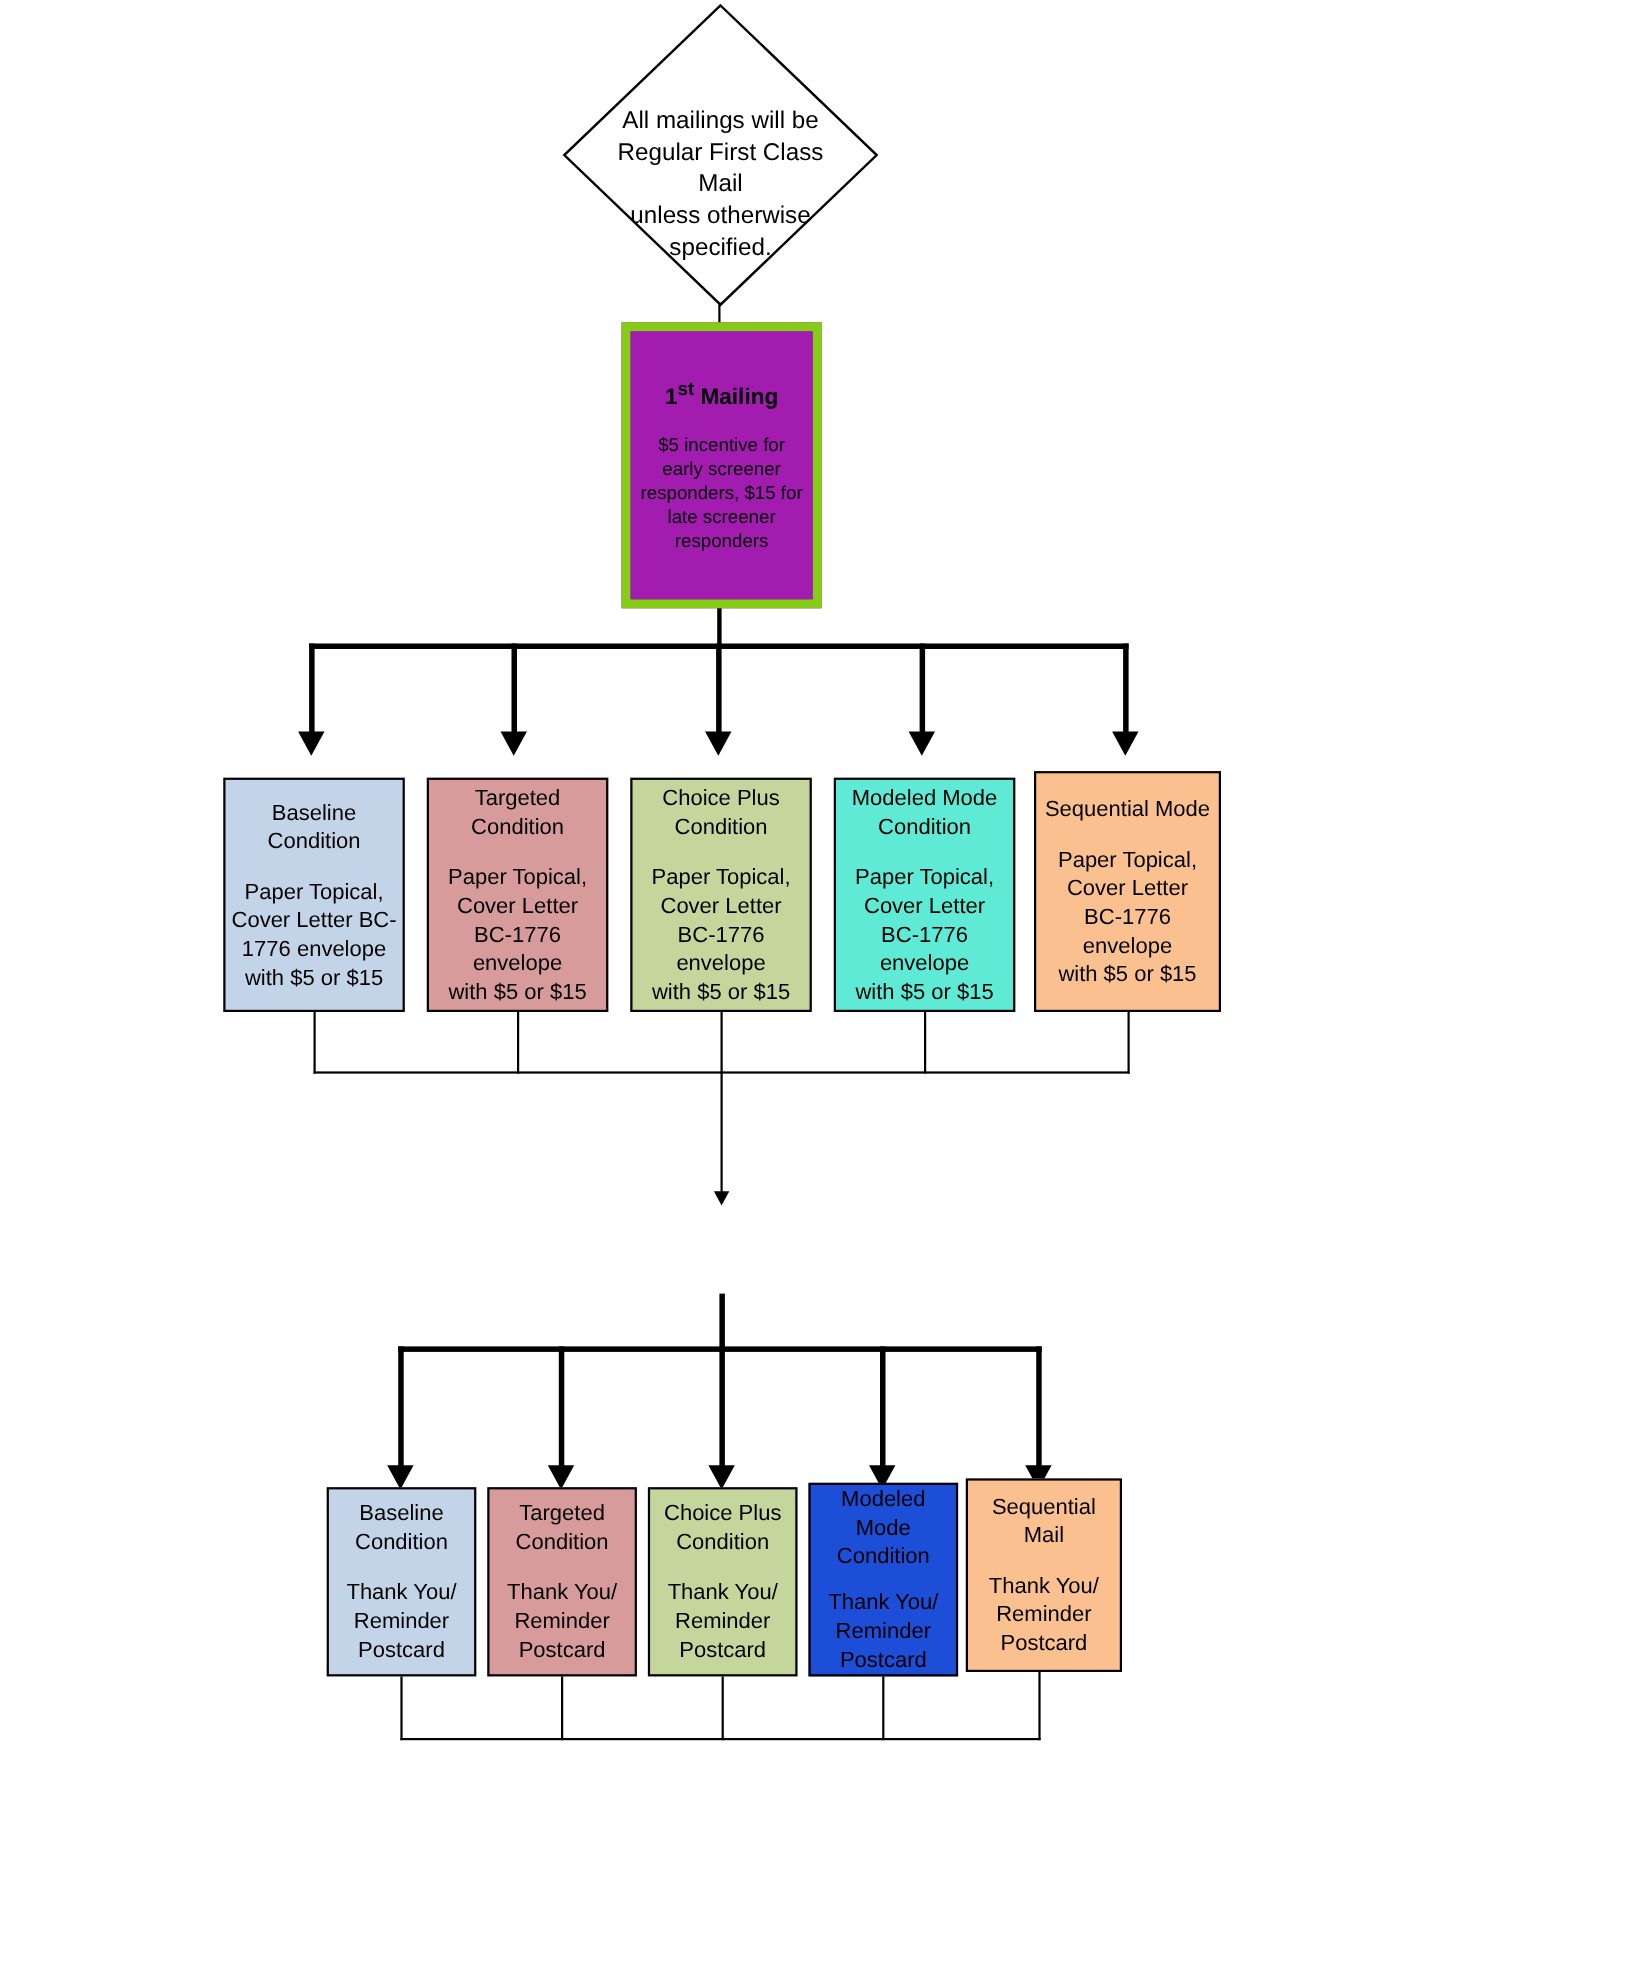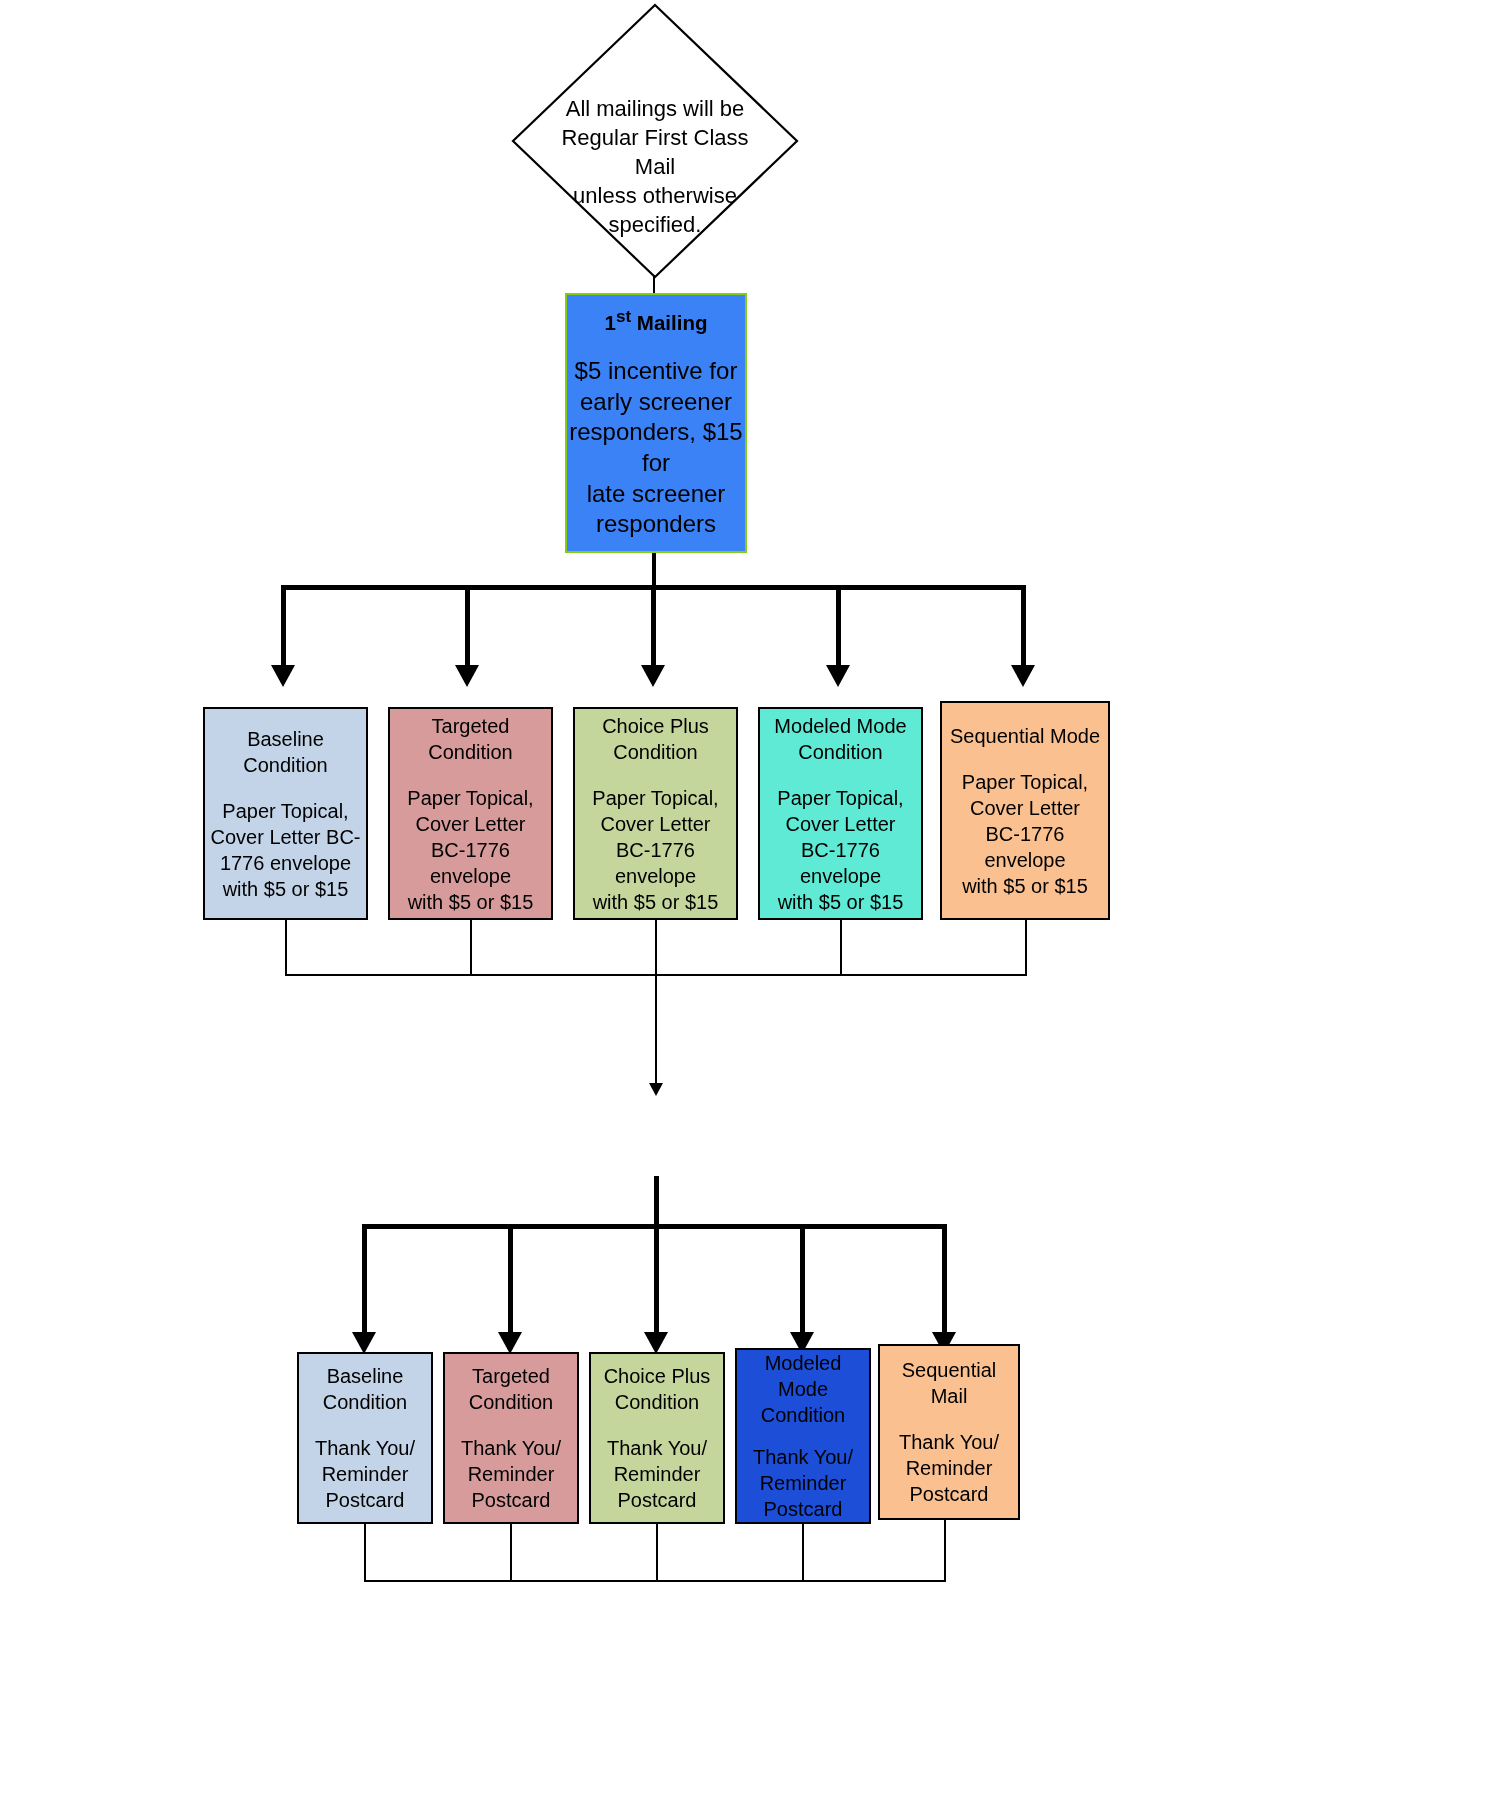--- a/index.html
+++ b/index.html
@@ -46,29 +46,29 @@
     left: 44px;
     top: 92px;
     width: 202px;
     text-align: center;
     font-size: 22px;
     line-height: 1.32;
     white-space: pre-line;
   }
   
   .box {
-    border: 2px solid #84cc16;
-    background: #3b82f6;
+    border: 8px solid #84cc16;
+    background: #a21caf;
   }
   .box-title {
     font-weight: bold;
     font-size: 20.5px;
   }
   .box-body {
-    font-size: 24px;
+    font-size: 17px;
     white-space: pre-line;
   }
   .gap-sm { height: 20px; }
   
   .cond {
     border: 2px solid #000000;
   }
   .cond .cond-title {
     font-size: 20px;
     white-space: pre-line;

